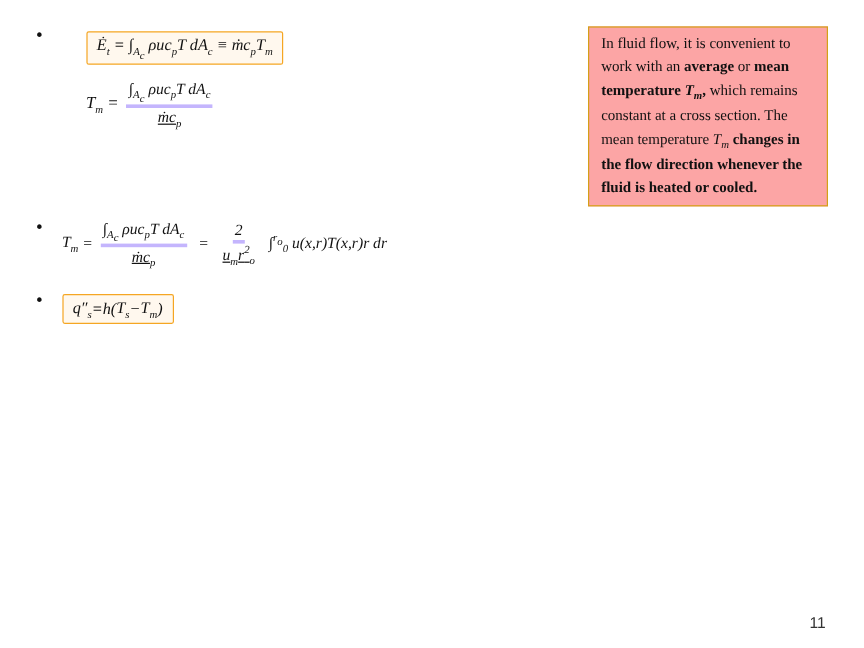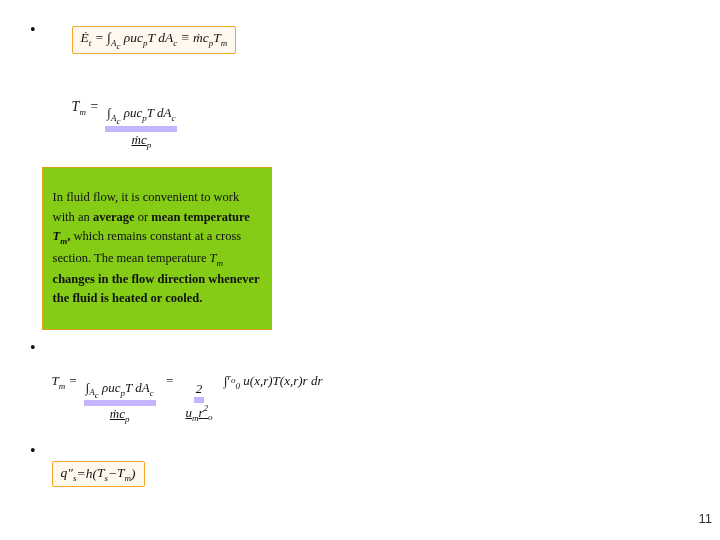--- a/index.html
+++ b/index.html
@@ -52,37 +52,37 @@
     .bullet-content {
       flex: 1;
     }
     .bullet-text {
       font-size: 13.5px;
       line-height: 1.5;
       margin-bottom: 4px;
     }
     .formula-block {
       display: flex;
-      flex-direction: column;
+      flex-direction: row;
       align-items: flex-start;
       gap: 14px;
       margin-top: 2px;
       justify-content: space-between;
     }
     .formula-left {
       flex: 1;
       display: flex;
       flex-direction: column;
       gap: 4px;
     }
     .info-box {
-      width: 230px;
+      width: 200px;
       border: 1.5px solid #d4a017;
-      background: #84cc16;
-      padding: 20px 10px;
+      background: #fca5a5;
+      padding: 4px 10px;
       font-size: 12.5px;
       line-height: 1.55;
       flex-shrink: 0;
       margin-top: 0;
     }
     .formula-display {
       font-style: italic;
       font-size: 14px;
       margin: 4px 0;
       padding-left: 30px;
@@ -90,38 +90,37 @@
     .fraction {
       display: inline-flex;
       flex-direction: column;
       align-items: center;
       vertical-align: middle;
       font-style: italic;
       font-size: 13px;
       margin: 0 3px;
     }
     .fraction .num {
-      border-bottom: 6px solid #c4b5fd;
+      border-bottom: 3px solid #c4b5fd;
       padding: 0 2px;
       white-space: nowrap;
-      margin-top: 39px;
     }
     .fraction .den {
       padding: 0 2px;
       white-space: nowrap;
       text-decoration: underline;
     }
     .hence-line {
       font-size: 13.5px;
       margin: 4px 0 4px 0;
     }
     .page-number {
       position: absolute;
       bottom: 14px;
-      right: 8px;
+      right: 32px;
       font-size: 13px;
       color: #333;
       font-family: Arial, sans-serif;
     }
     .dot-box {
       border: 1.5px solid #f5a623;
       background: #fff8ee;
       display: inline-flex;
       align-items: center;
       padding: 3px 8px;
@@ -194,21 +193,21 @@
           </span>
           &nbsp;∫<sup><i>r<sub>o</sub></i></sup><sub>0</sub>&nbsp;<i>u</i>(<i>x</i>,<i>r</i>)<i>T</i>(<i>x</i>,<i>r</i>)<i>r dr</i>
         </div>
       </div>
     </div>
 
     <div class="bullet-section section3">
       <span class="bullet">•</span>
       <div class="bullet-content">
         <div style="padding-left: 10px; margin-top: 4px;">
-          <span class="dot-box" style="font-size:13.5px;margin-top:16px;">
+          <span class="dot-box" style="font-size:13.5px;">
             <i>q″<sub>s</sub></i> = <i>h</i>(<i>T<sub>s</sub></i> − <i>T<sub>m</sub></i>)
           </span>
         </div>
       </div>
     </div>
 
   </div>
 
   <div class="page-number">11</div>
 

